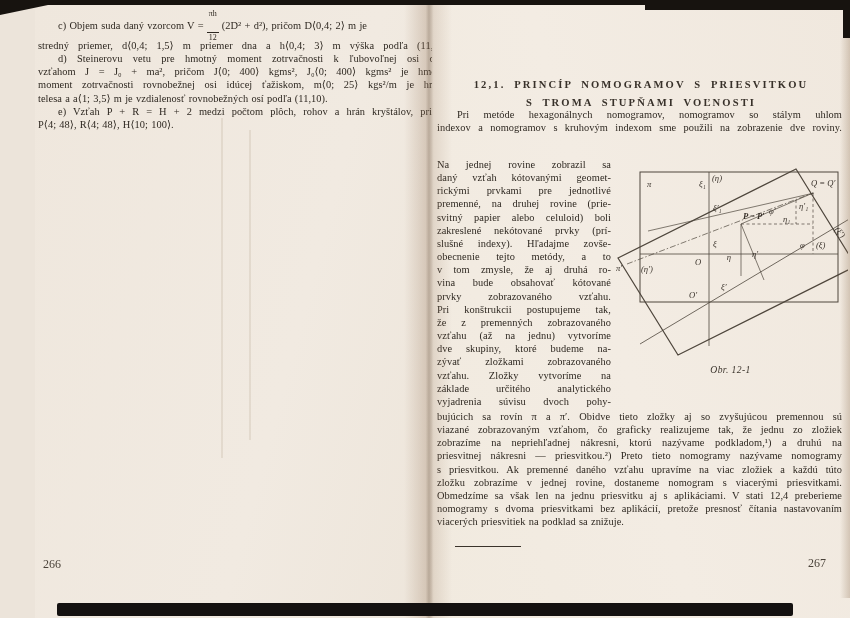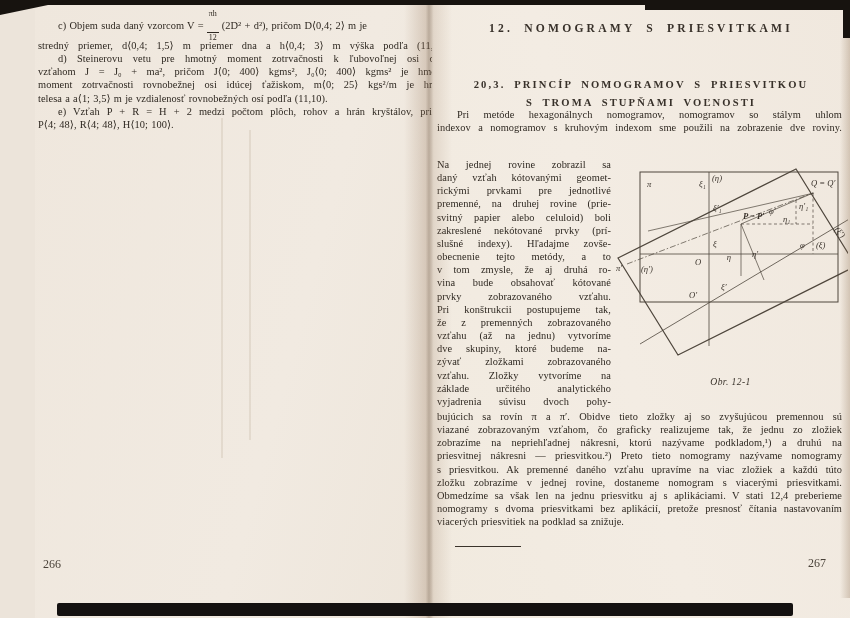--- a/index.html
+++ b/index.html
@@ -58,21 +58,21 @@
   .rp-intro{left:5px;top:108px;width:405px;}
   .rp-column{left:5px;top:158px;width:174px;}
   .rp-below{left:5px;top:410px;width:405px;}
   .rp-last{left:5px;top:515px;width:405px;}
   .rp-footrule{left:23px;top:546px;width:66px;height:1px;background:#3a332b;}
   .rp-footnotes{left:36px;top:551px;width:370px;font-size:9px;line-height:13.5px;color:#3a332b;}
 
   
   .figure{left:181px;top:166px;width:235px;}
   .figure svg{display:block;}
-  .fig-caption{text-align:center;font-style:italic;font-size:9.6px;color:#3a332b;margin-top:12px;letter-spacing:.4px;}
+  .fig-caption{text-align:center;font-style:italic;font-size:9.6px;color:#3a332b;margin-top:0;letter-spacing:.4px;}
   .figline{stroke:#4e463c;fill:none;}
   .figtext{font-family:"Liberation Serif","DejaVu Serif",serif;font-style:italic;font-size:8.6px;fill:#38312a;}
 </style>
 </head>
 <body>
 
 <div class="page page-left">
   <div class="crease c1"></div>
   <div class="crease c2"></div>
 
@@ -93,22 +93,21 @@
     <div class="tline">telesa a a⟨1; 3,5⟩ m je vzdialenosť rovnobežných osí podľa (11,10).</div>
     <div class="tline just ind">e) Vzťah P + R = H + 2 medzi počtom plôch, rohov a hrán kryštálov, pričom</div>
     <div class="tline">P⟨4; 48⟩, R⟨4; 48⟩, H⟨10; 100⟩.</div>
   </div>
 
   <div class="pagenum lp-num">266</div>
 </div>
 
 <div class="page page-right">
 
-  <div class="block rp-chapter">12. NOMOGRAMY S PRIESVITKAMI</div>
-  <div class="block rp-section rp-sec1">20,3. PRINCÍP NOMOGRAMOV S PRIESVITKOU</div>
+  <div class="block rp-section rp-sec1">12,1. PRINCÍP NOMOGRAMOV S PRIESVITKOU</div>
   <div class="block rp-section rp-sec2">S TROMA STUPŇAMI VOĽNOSTI</div>
 
   <div class="block rp-intro">
       <div class="tline just ind">Pri metóde hexagonálnych nomogramov, nomogramov so stálym uhlom</div>
       <div class="tline just">indexov a nomogramov s kruhovým indexom sme použili na zobrazenie dve roviny.</div>
     </div>
 
   <div class="block rp-column">
       <div class="tline just">Na jednej rovine zobrazil sa</div>
       <div class="tline just">daný vzťah kótovanými geomet-</div>

